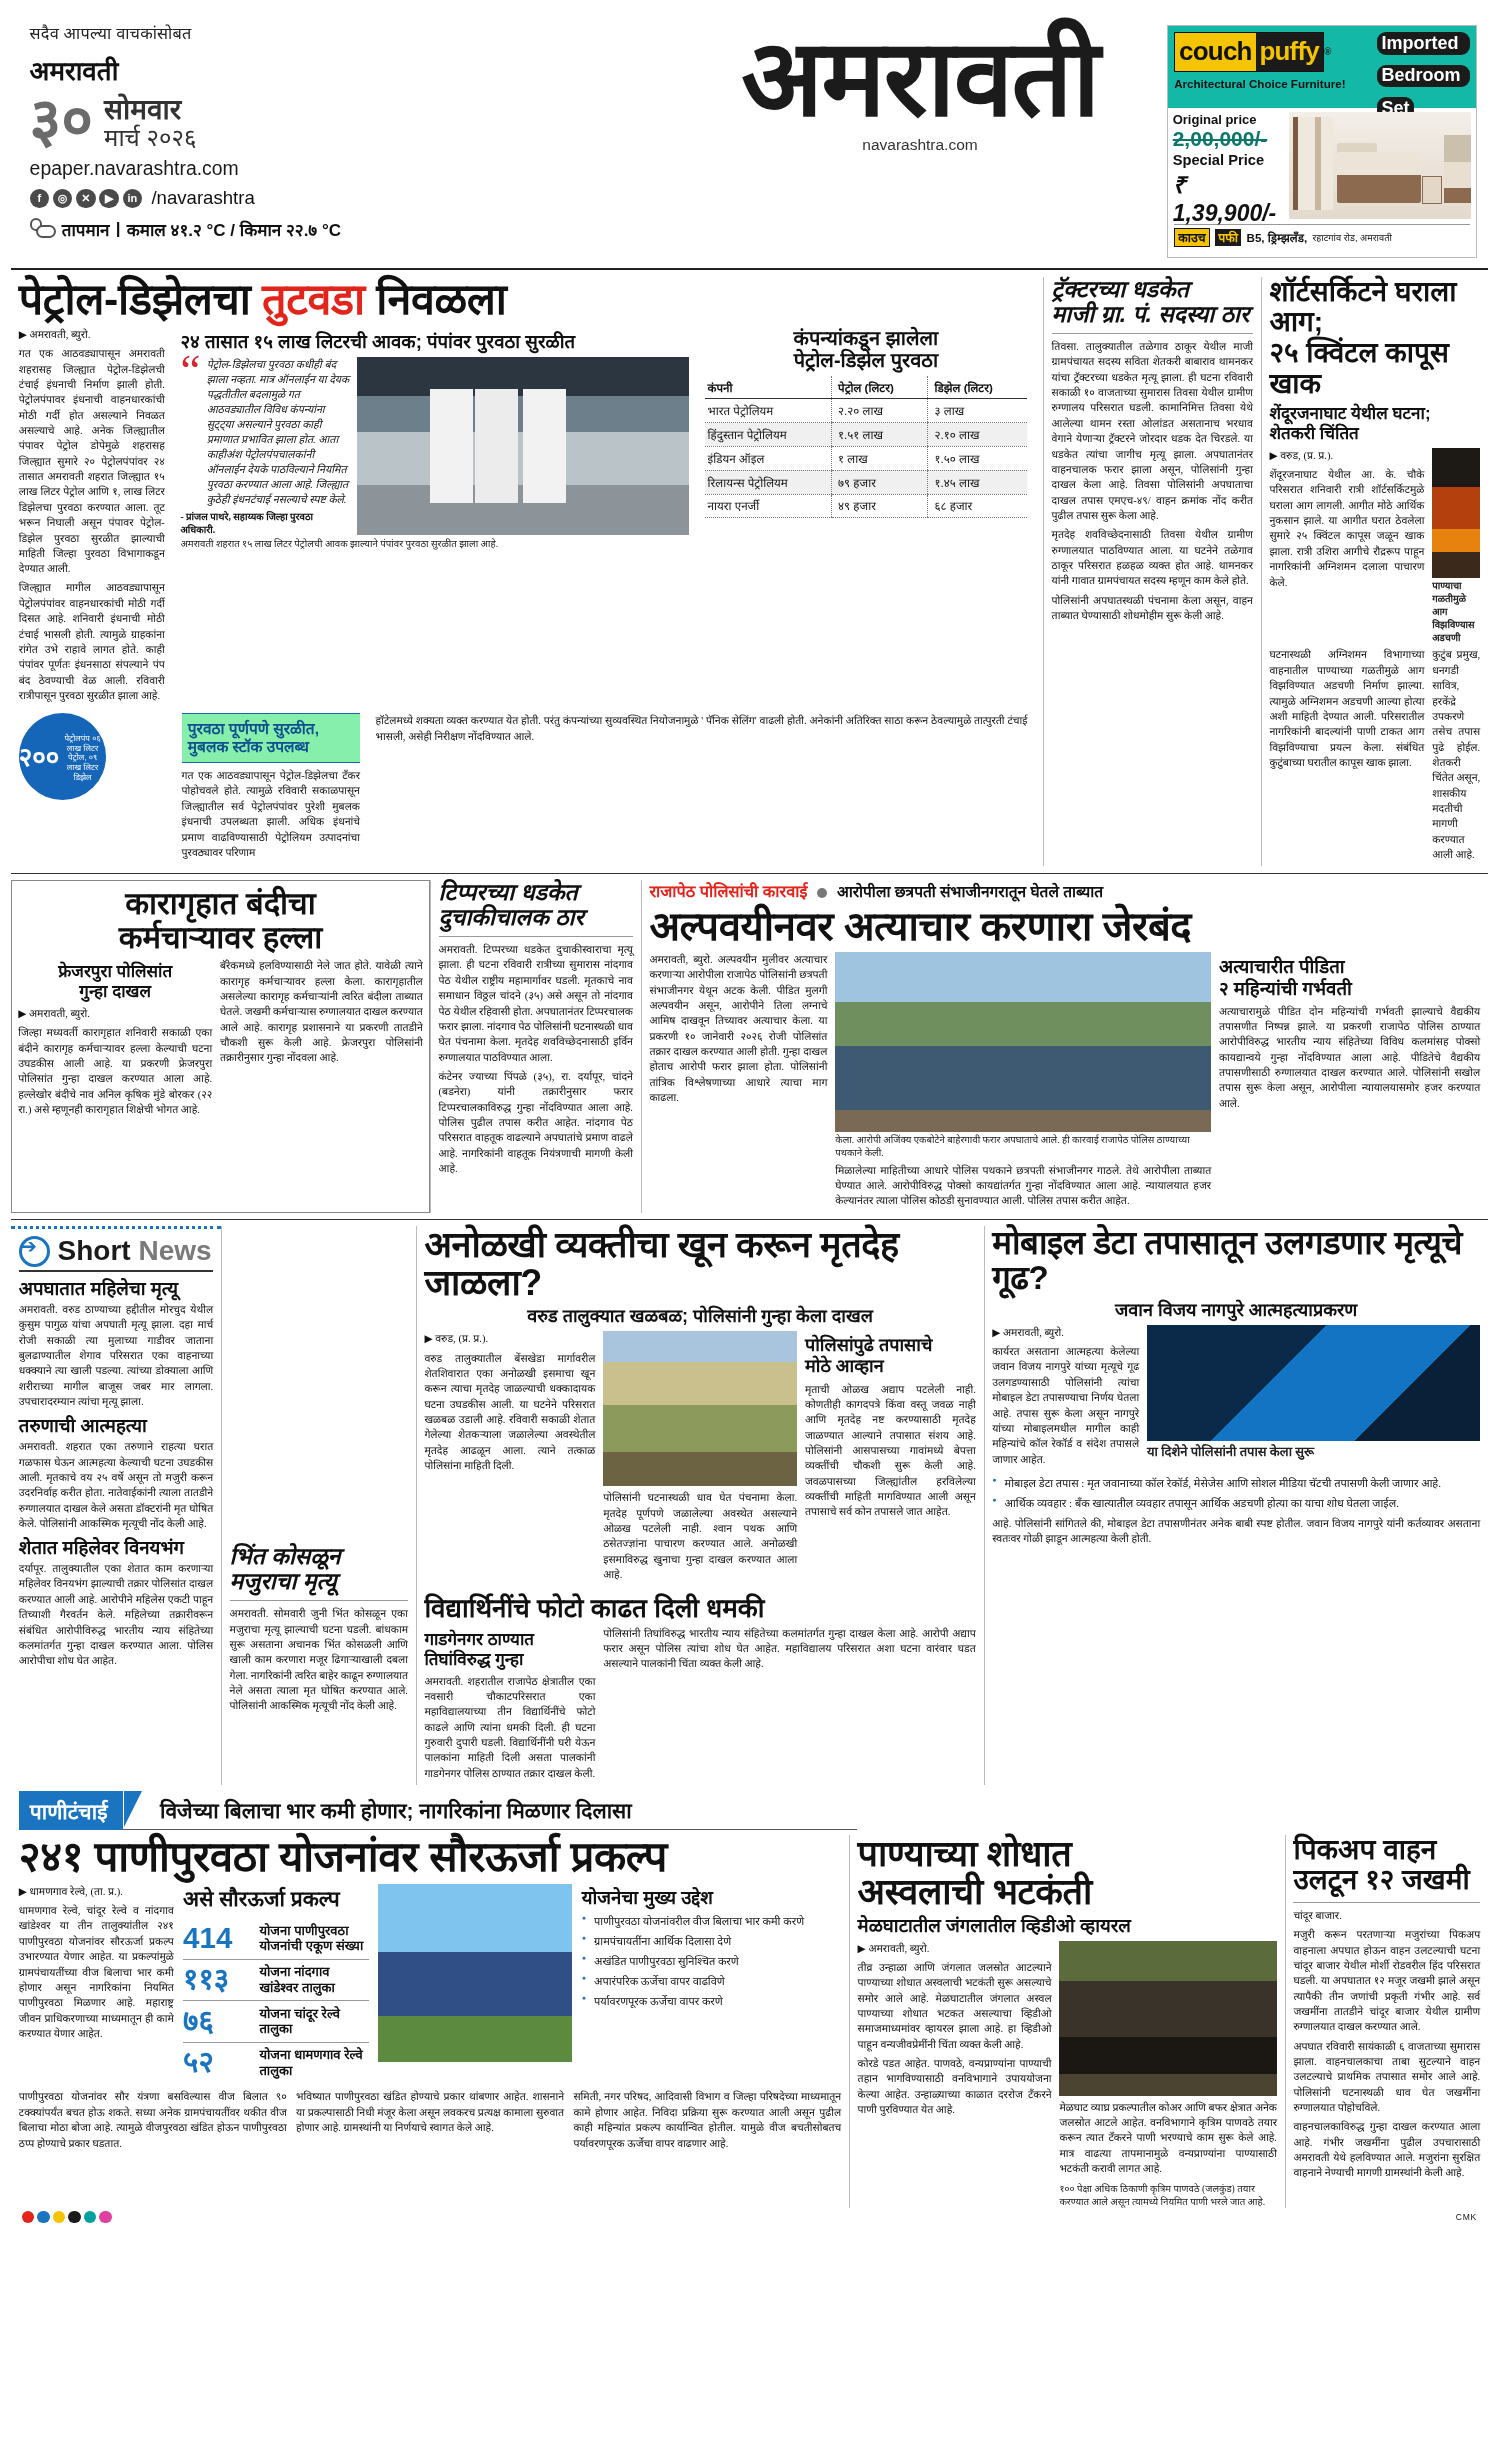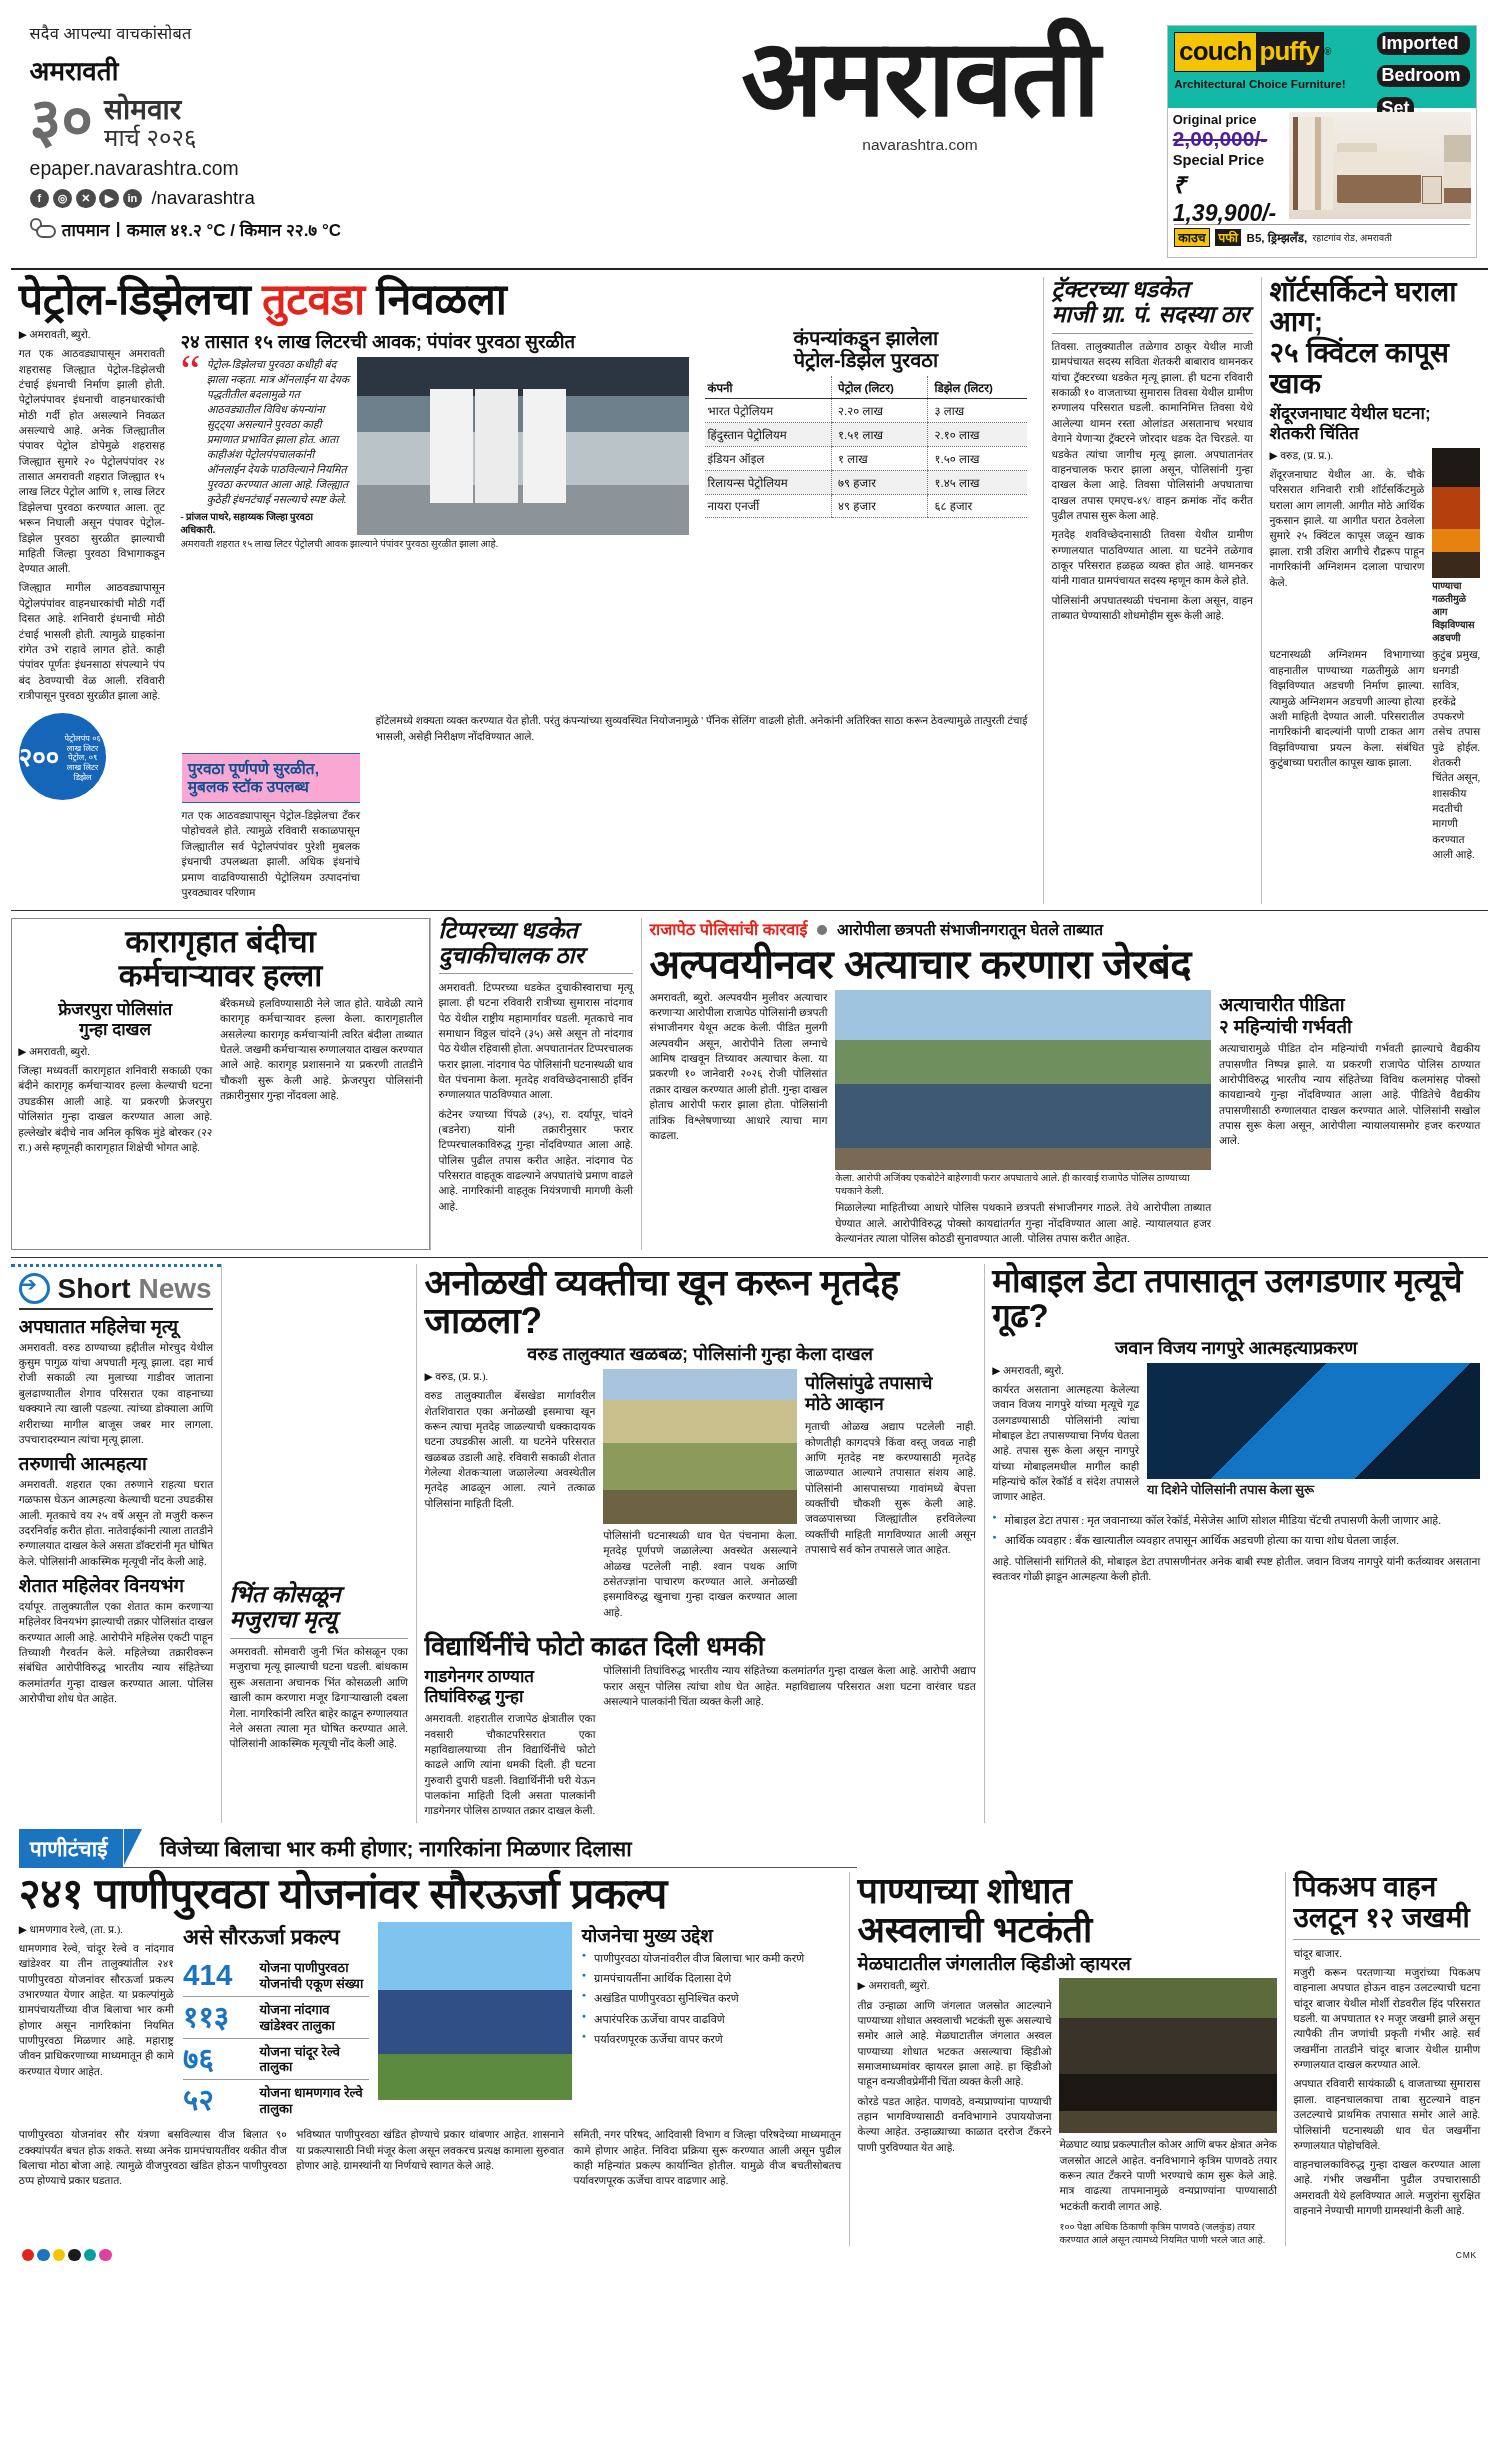--- a/index.html
+++ b/index.html
@@ -54,21 +54,21 @@
            display:flex; align-items:center; font-family:"Liberation Sans",sans-serif; letter-spacing:-0.8px;}
   .ad-reg { font-size:10px; vertical-align:super; font-weight:bold; }
   .ad-tagline { font-size:11.6px; font-weight:bold; margin-top:4.7px; color:#111; font-family:"Liberation Sans",sans-serif;}
   .ad-kw { width:93px; }
   .ad-kw div { background:#1b1b1b; color:#fff; font-size:18px; font-weight:bold; padding:0.8px 4.7px;
                margin-bottom:10px; font-family:"Liberation Sans",sans-serif;border-radius:9px; }
   .ad-kw div:last-child { display:inline-block; }
   .ad-body { display:flex; height:116px; padding:4.7px; }
   .ad-price { width:116px; }
   .ad-op { font-size:13px; font-weight:bold; font-family:"Liberation Sans",sans-serif;}
-  .ad-opv { font-size:21px; font-weight:bold; color:#4c1d95; text-decoration:line-through;
+  .ad-opv { font-size:21px; font-weight:bold; color:#0f766e; text-decoration:line-through;
             font-family:"Liberation Sans",sans-serif;}
   .ad-sp { font-size:14.7px; font-weight:bold; margin-top:1px; font-family:"Liberation Sans",sans-serif;}
   .ad-spv { font-size:23px; font-weight:bold; font-style:italic; font-family:"Liberation Sans",sans-serif;}
   .ad-img { flex:1; background:
       linear-gradient(180deg,#f3eee8 0%,#e4d9cd 100%);
       position:relative; border-radius:1.6px; overflow:hidden;}
   .ad-img .wd { position:absolute; left:4.7px; top:4.7px; width:40px; height:93px;
       background:linear-gradient(90deg,#7d5a43 0 12%,#efe8dd 12% 55%,#c9b49c 55% 70%,#efe8dd 70% 100%); }
   .ad-img .bed { position:absolute; left:48px; top:40px; width:84px; height:51px;
       background:linear-gradient(180deg,#ece4d6 0 45%,#8b6a4f 45% 100%); border-radius:2.3px; }
@@ -121,23 +121,23 @@
   
   .tblhead { text-align:center; font-size:20px; font-weight:bold; line-height:1.1; margin-bottom:4.7px;
              font-family:"Liberation Sans",sans-serif;}
   table.supply { width:100%; border-collapse:collapse; font-size:11.6px; font-family:"Liberation Sans",sans-serif; }
   table.supply th, table.supply td { padding:3.9px 3.1px; border-bottom:0.8px dotted #777; text-align:left; }
   table.supply th { font-weight:bold; border-bottom:0.8px solid #333; }
   table.supply tr:nth-child(even) td { background:#f0f0f0; }
   table.supply td.n, table.supply th.n { border-left:0.8px dotted #777; padding-left:6.2px; }
 
   
-  .bluebar { background:#f9a8d4; border-top:1.6px solid #1566b8; border-bottom:1.6px solid #1566b8;
+  .bluebar { background:#86efac; border-top:1.6px solid #1566b8; border-bottom:1.6px solid #1566b8;
              padding:5.4px 6.2px; font-size:15.5px; font-weight:bold; color:#10508f; line-height:1.2;
-             font-family:"Liberation Sans",sans-serif;margin-top:40px; }
+             font-family:"Liberation Sans",sans-serif; }
   .circ200 { width:87px; height:87px; border-radius:50%; background:#1566b8; color:#fff;
              display:flex; flex-direction:row; align-items:center; justify-content:center; text-align:center;
              float:left; margin:0 6.2px 3.1px 0; font-family:"Liberation Sans",sans-serif; }
   .circ200 .big { font-size:26px; font-weight:bold; line-height:1; }
   .circ200 .sm { font-size:8.1px; line-height:1.2; margin-top:2.3px; padding:0 4.7px;}
 
   
   .redtag { color:#e2241b; font-weight:bold; font-size:16.3px; font-family:"Liberation Sans",sans-serif;}
   .dot { display:inline-block; width:10px; height:10px; border-radius:50%; background:#777; margin:0 5.4px; vertical-align:middle;}
 

